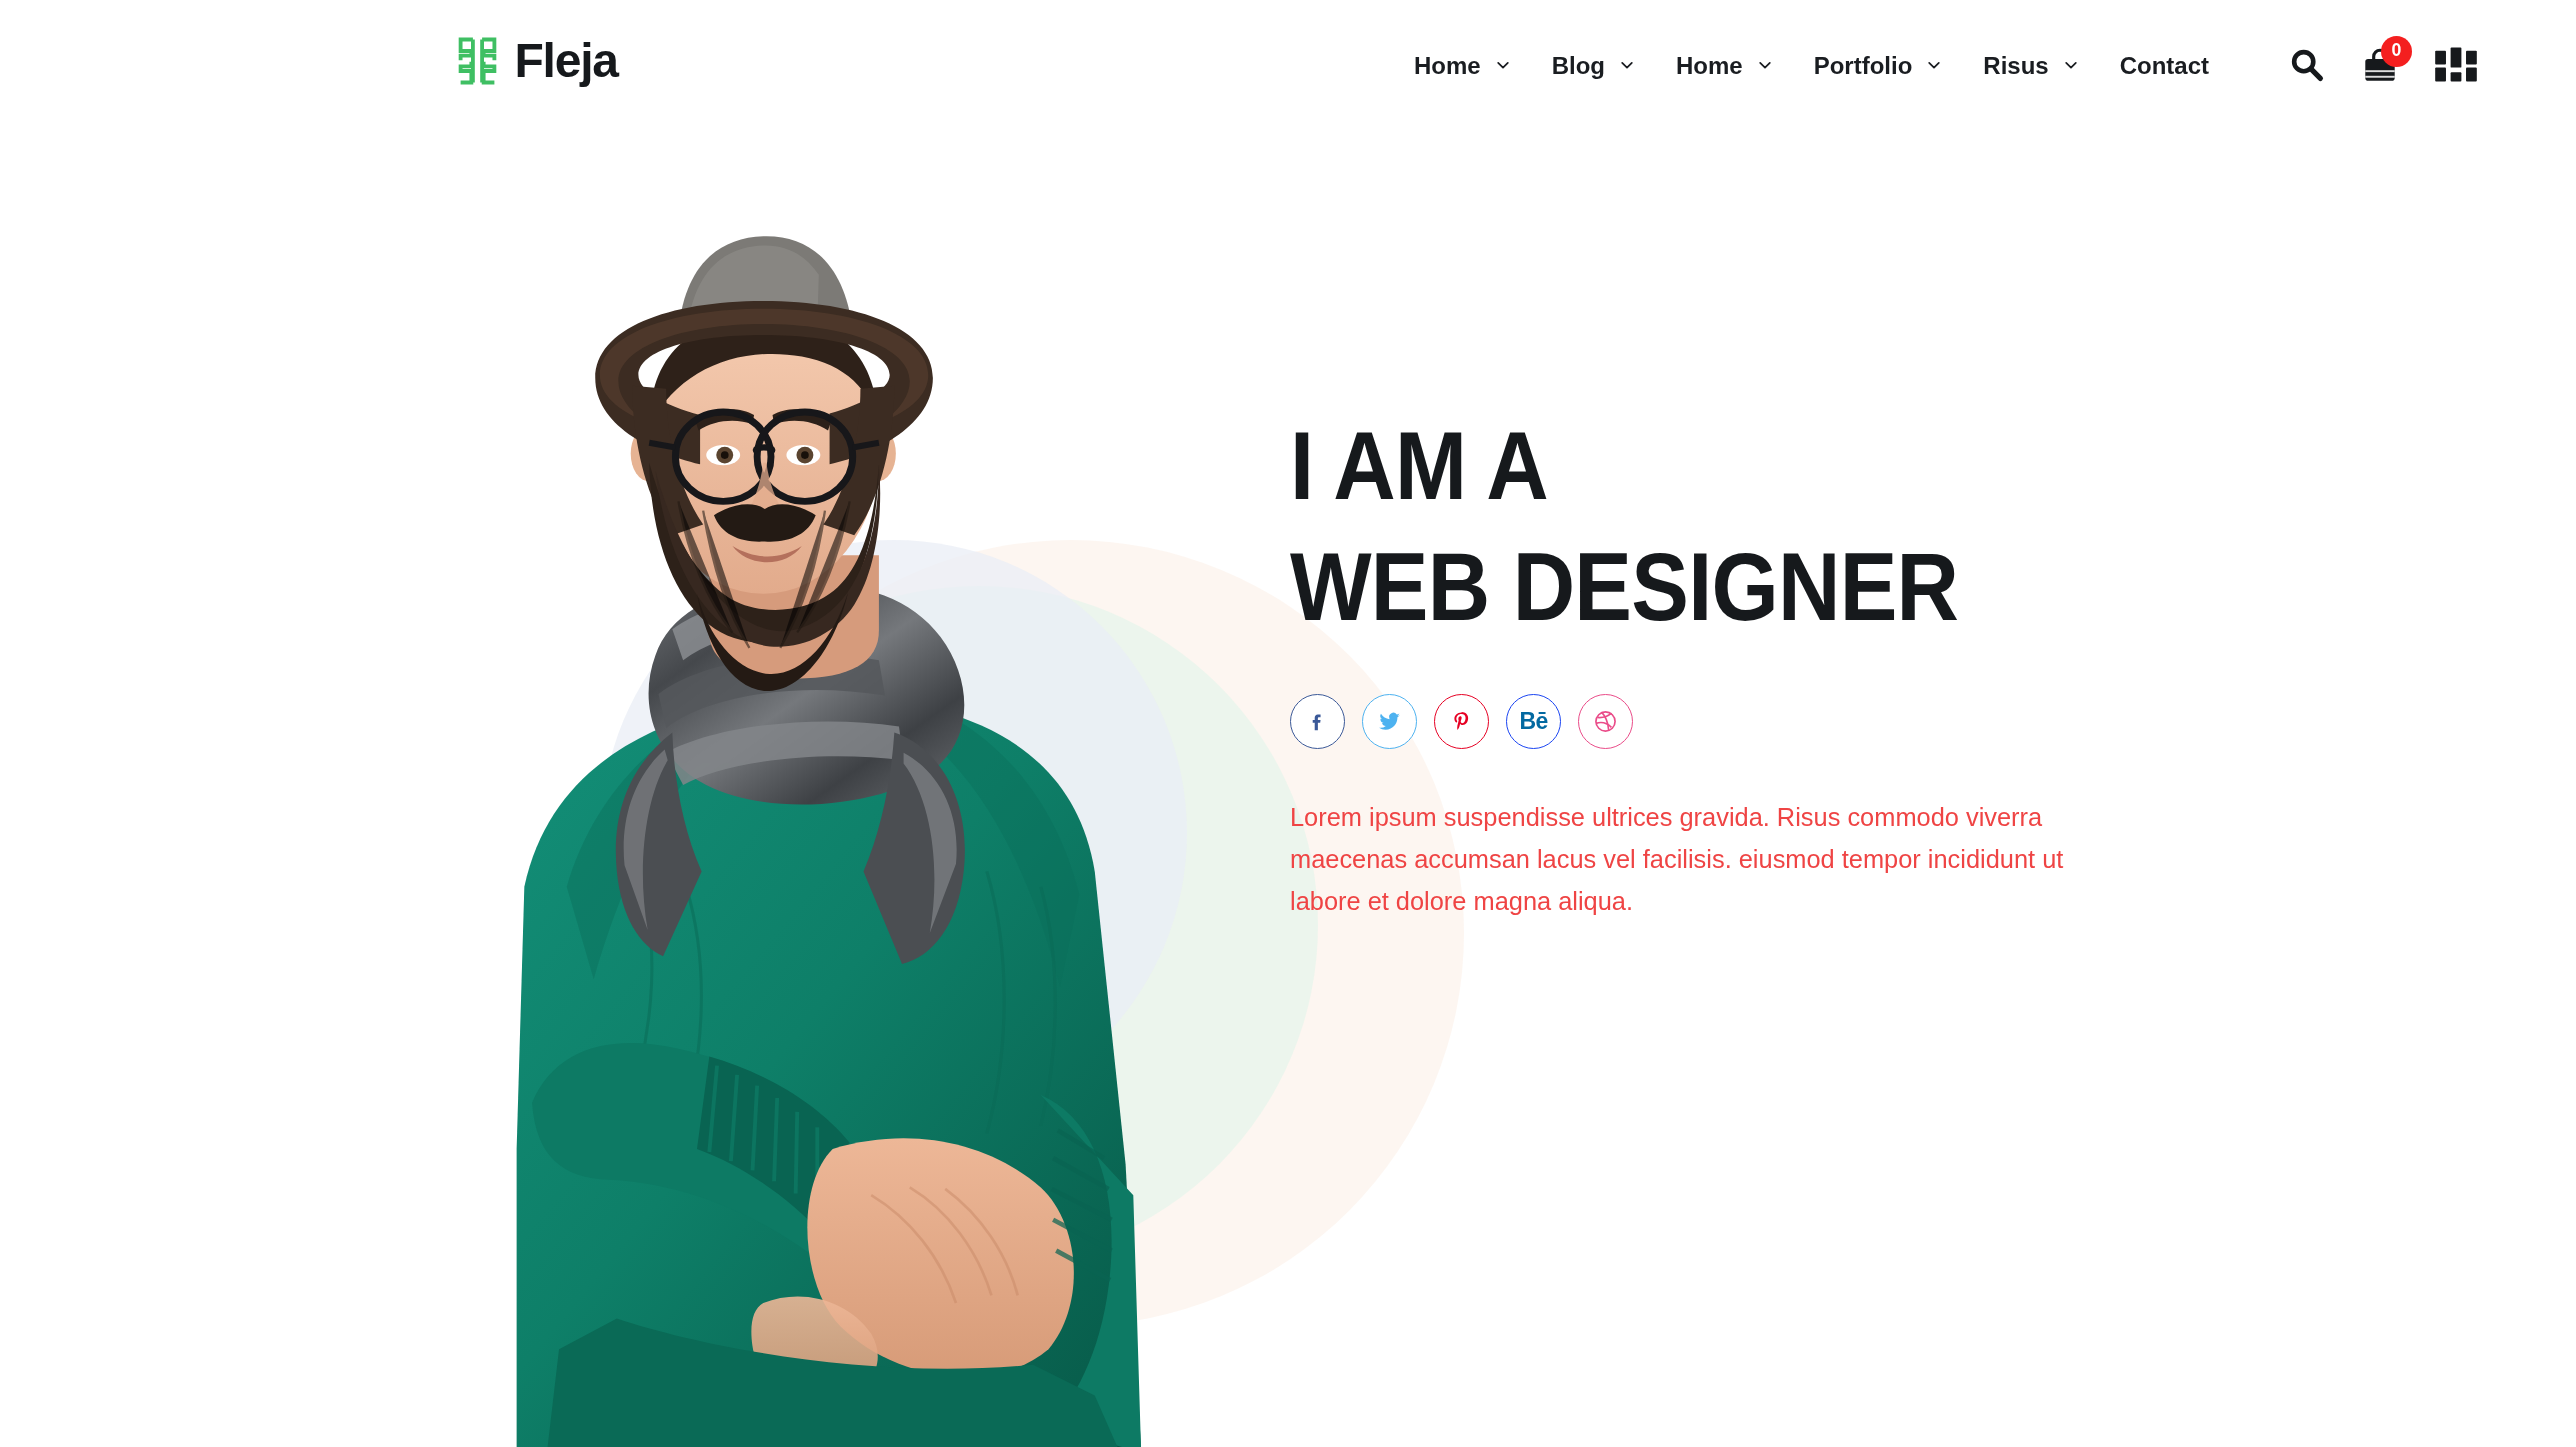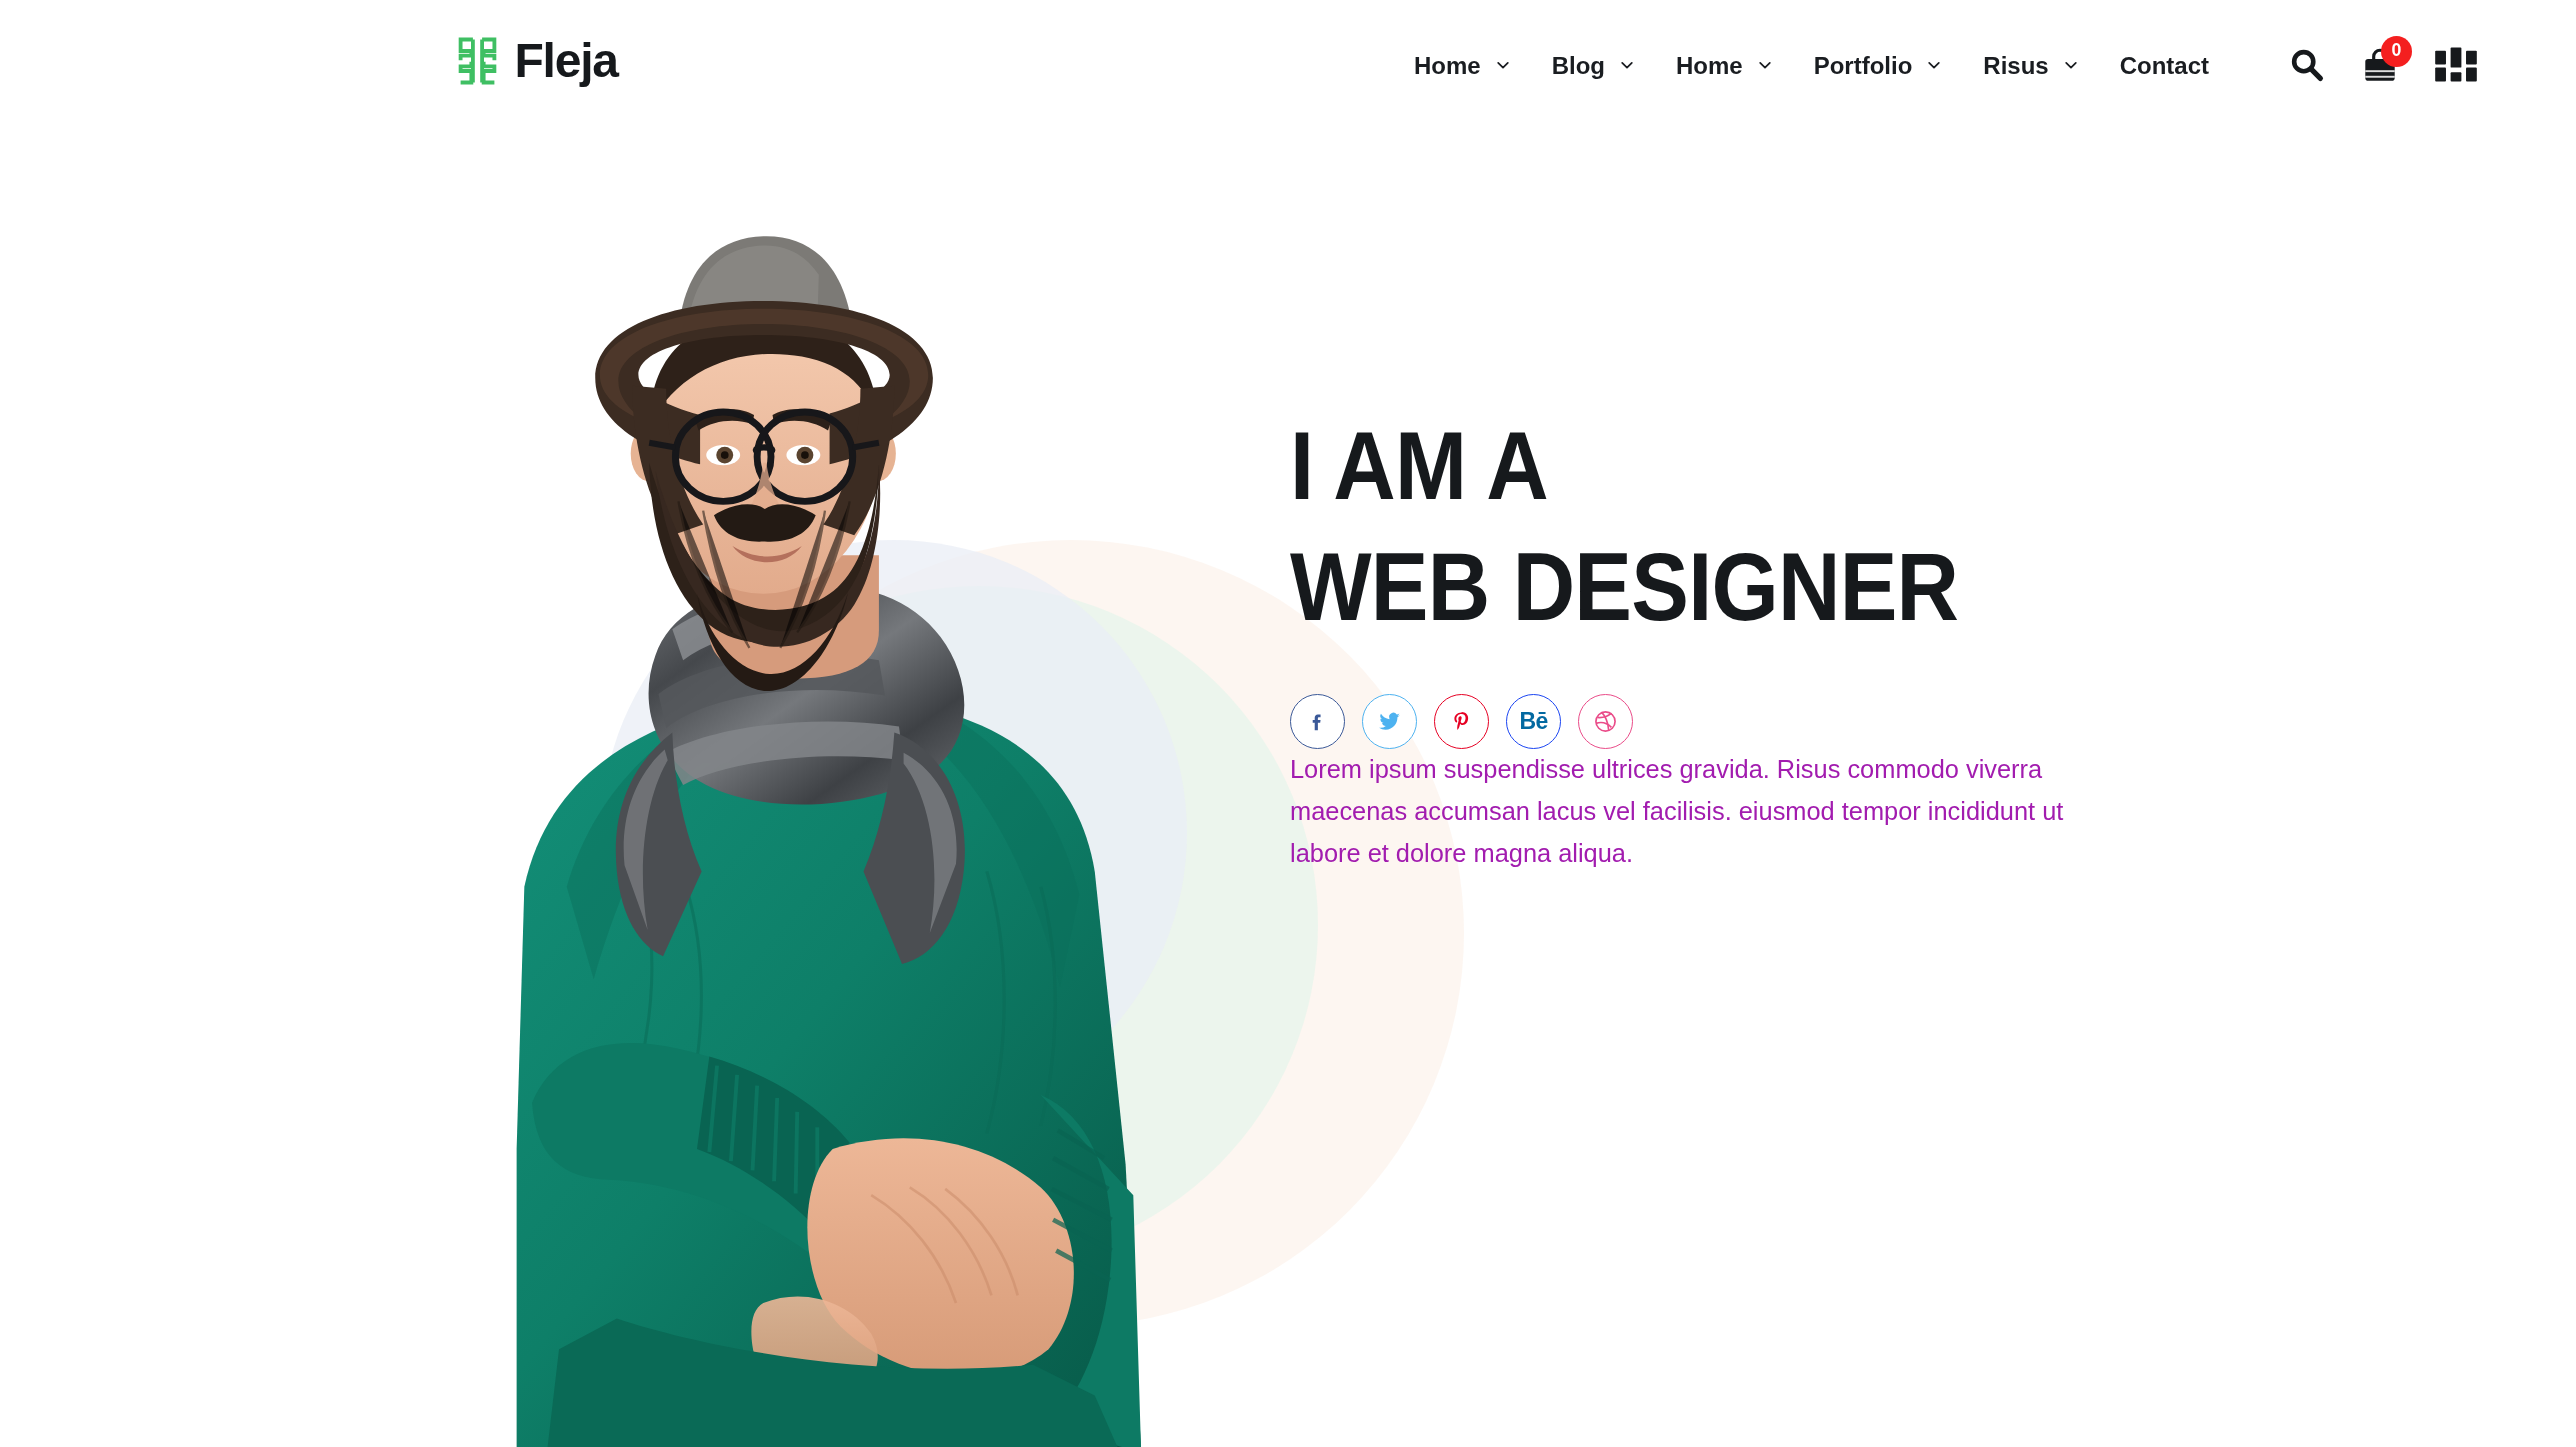--- a/index.html
+++ b/index.html
@@ -90,22 +90,22 @@
   }
   .soc svg { display:block; }
   .soc.fb { border-color:#3b5998; }
   .soc.tw { border-color:#4db2f0; }
   .soc.pi { border-color:#e60023; }
   .soc.be { border-color:#1a44f2; }
   .soc.dr { border-color:#ea4c89; }
   .be-txt { font-size:23px; font-weight:700; color:#0369a1; line-height:1; letter-spacing:-0.8px; }
 
   .lead {
-    width:840px;
-    font-size:25.4px; line-height:1.64; color:#a21caf;
+    margin-top:48px; width:840px;
+    font-size:25.4px; line-height:1.64; color:#ef4444;
     font-family:"Liberation Sans", sans-serif;
   }
 
   .cta {
     margin-top:48px; display:inline-flex; align-items:center; justify-content:center;
     background:#3fcc6e; color:#ffffff;
     font-size:26px; font-weight:700;
     padding:0 34px; height:80px;
     border:none; cursor:pointer; letter-spacing:0.2px;
     font-family:"Liberation Sans", sans-serif;

